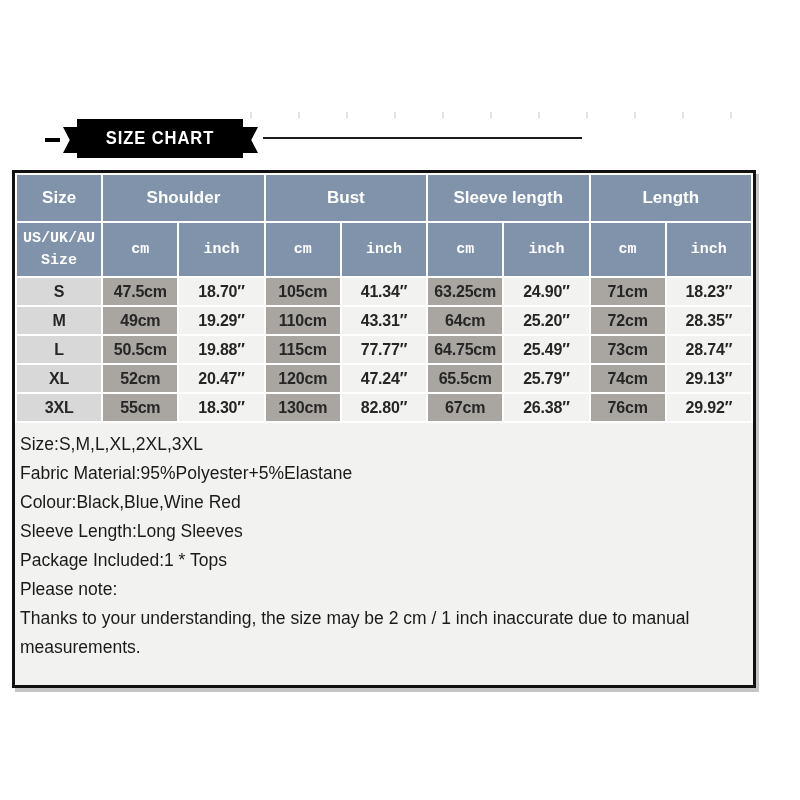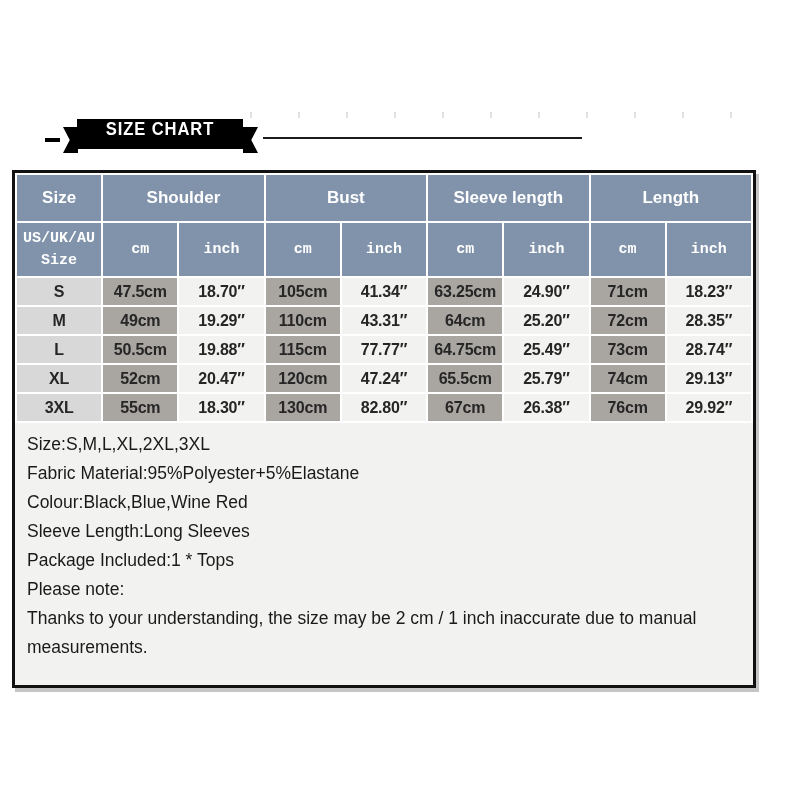--- a/index.html
+++ b/index.html
@@ -21,22 +21,22 @@
   .banner{position:absolute;left:0;top:0;width:800px;height:170px;}
   .tick-row{
     position:absolute;left:250px;top:112px;width:490px;height:6px;
     background:repeating-linear-gradient(90deg,#e2e2e2 0 2px,transparent 2px 48px);
   }
   .banner-dash{position:absolute;left:45px;top:138px;width:15px;height:4px;background:#000;}
   .pennant{position:absolute;top:127px;width:15px;height:26px;background:#000;}
   .pennant-left{left:63px;clip-path:polygon(0 0,100% 0,100% 100%,0 100%,45% 50%);}
   .pennant-right{left:243px;clip-path:polygon(0 0,100% 0,55% 50%,100% 100%,0 100%);}
   .ribbon{
-    position:absolute;left:77px;top:119px;width:166px;height:30px;background:#000;
-    display:flex;justify-content:center;
+    position:absolute;left:77px;top:119px;width:166px;height:39px;background:#000;
+    display:flex;align-items:center;justify-content:center;
   }
   .ribbon span{
     color:#fff;font-size:18px;font-weight:bold;letter-spacing:1px;
     transform:scaleX(.92);white-space:nowrap;
   }
   .banner-line{position:absolute;left:263px;top:137px;width:319px;height:2px;background:#1c1c1c;}
 
   
   .panel{
     position:absolute;left:12px;top:170px;width:738px;height:512px;
@@ -55,21 +55,21 @@
   tr.group-row th{height:46px;font-size:17px;font-weight:bold;font-family:"Liberation Sans",sans-serif;}
   tr.unit-row th{height:53px;font-size:15px;font-family:"Liberation Mono",monospace;font-weight:bold;}
   .two-line{line-height:1.45;}
   .two-line span{display:block;}
   tr.data-row td{height:27px;font-size:16px;font-weight:bold;color:#262626;letter-spacing:-.2px;}
   td.c-size{background:var(--size-gray);}
   td.c-cm{background:var(--cm-gray);}
   td.c-inch{background:var(--panel-bg);}
 
   
-  .notes{padding:7px 6px 0 12px;}
+  .notes{padding:7px 6px 0 5px;}
   .notes p{margin:0;font-size:17.5px;line-height:29px;color:#1a1a1a;}
 </style>
 </head>
 <body>
 
 <div class="banner">
   <div class="tick-row"></div>
   <div class="banner-dash"></div>
   <div class="pennant pennant-left"></div>
   <div class="ribbon">

